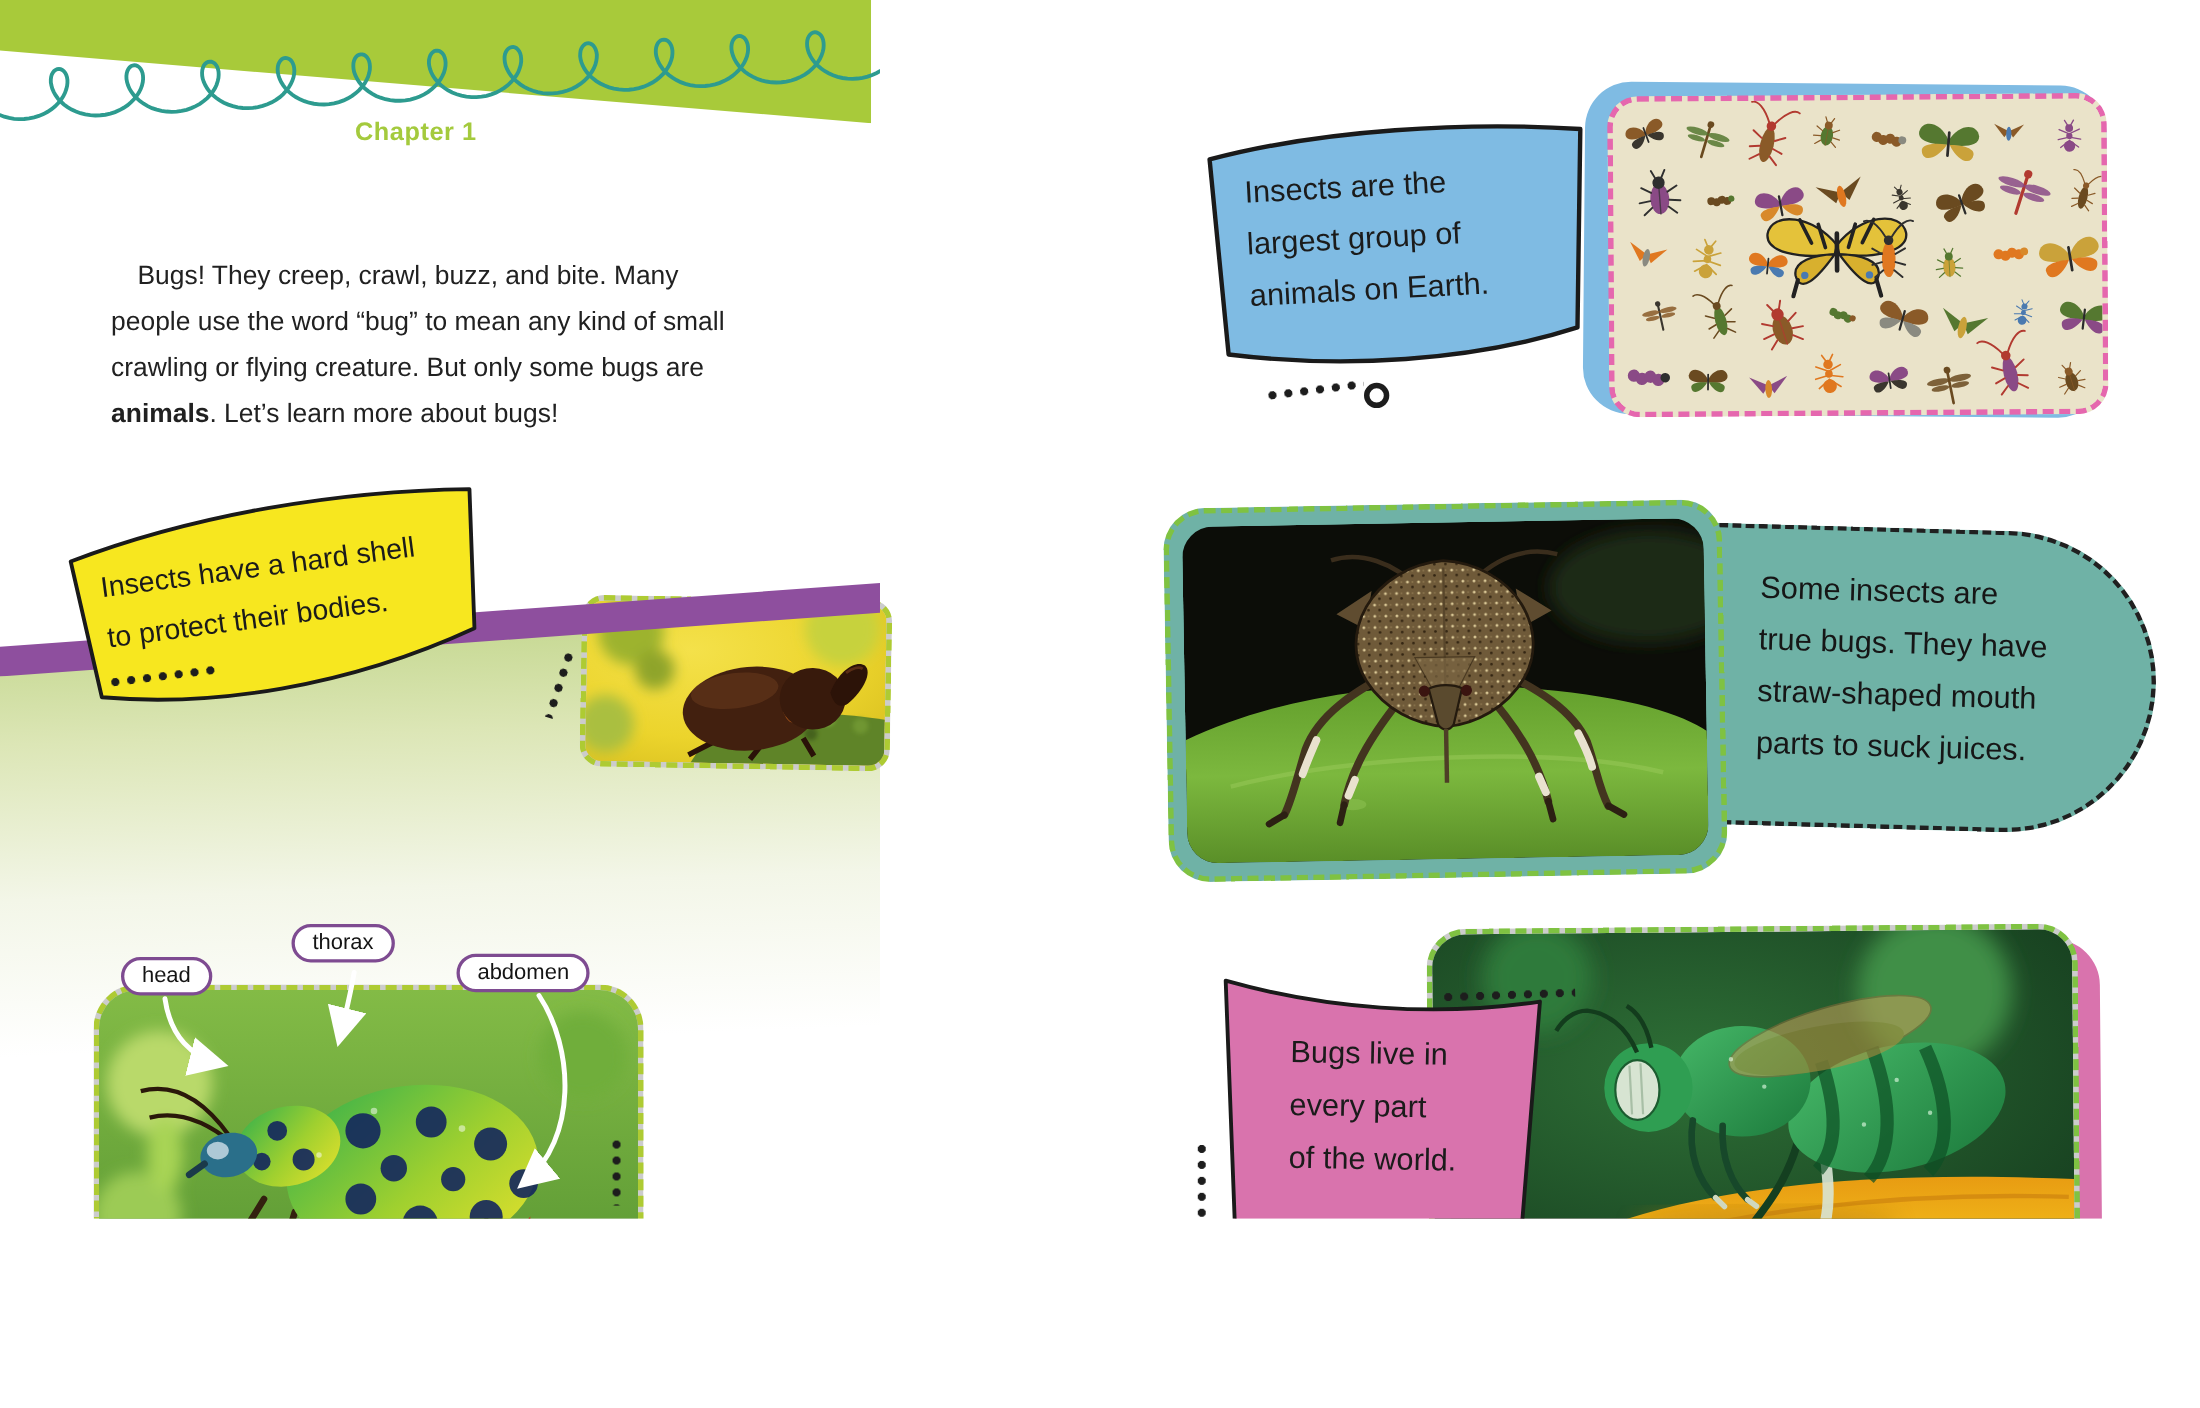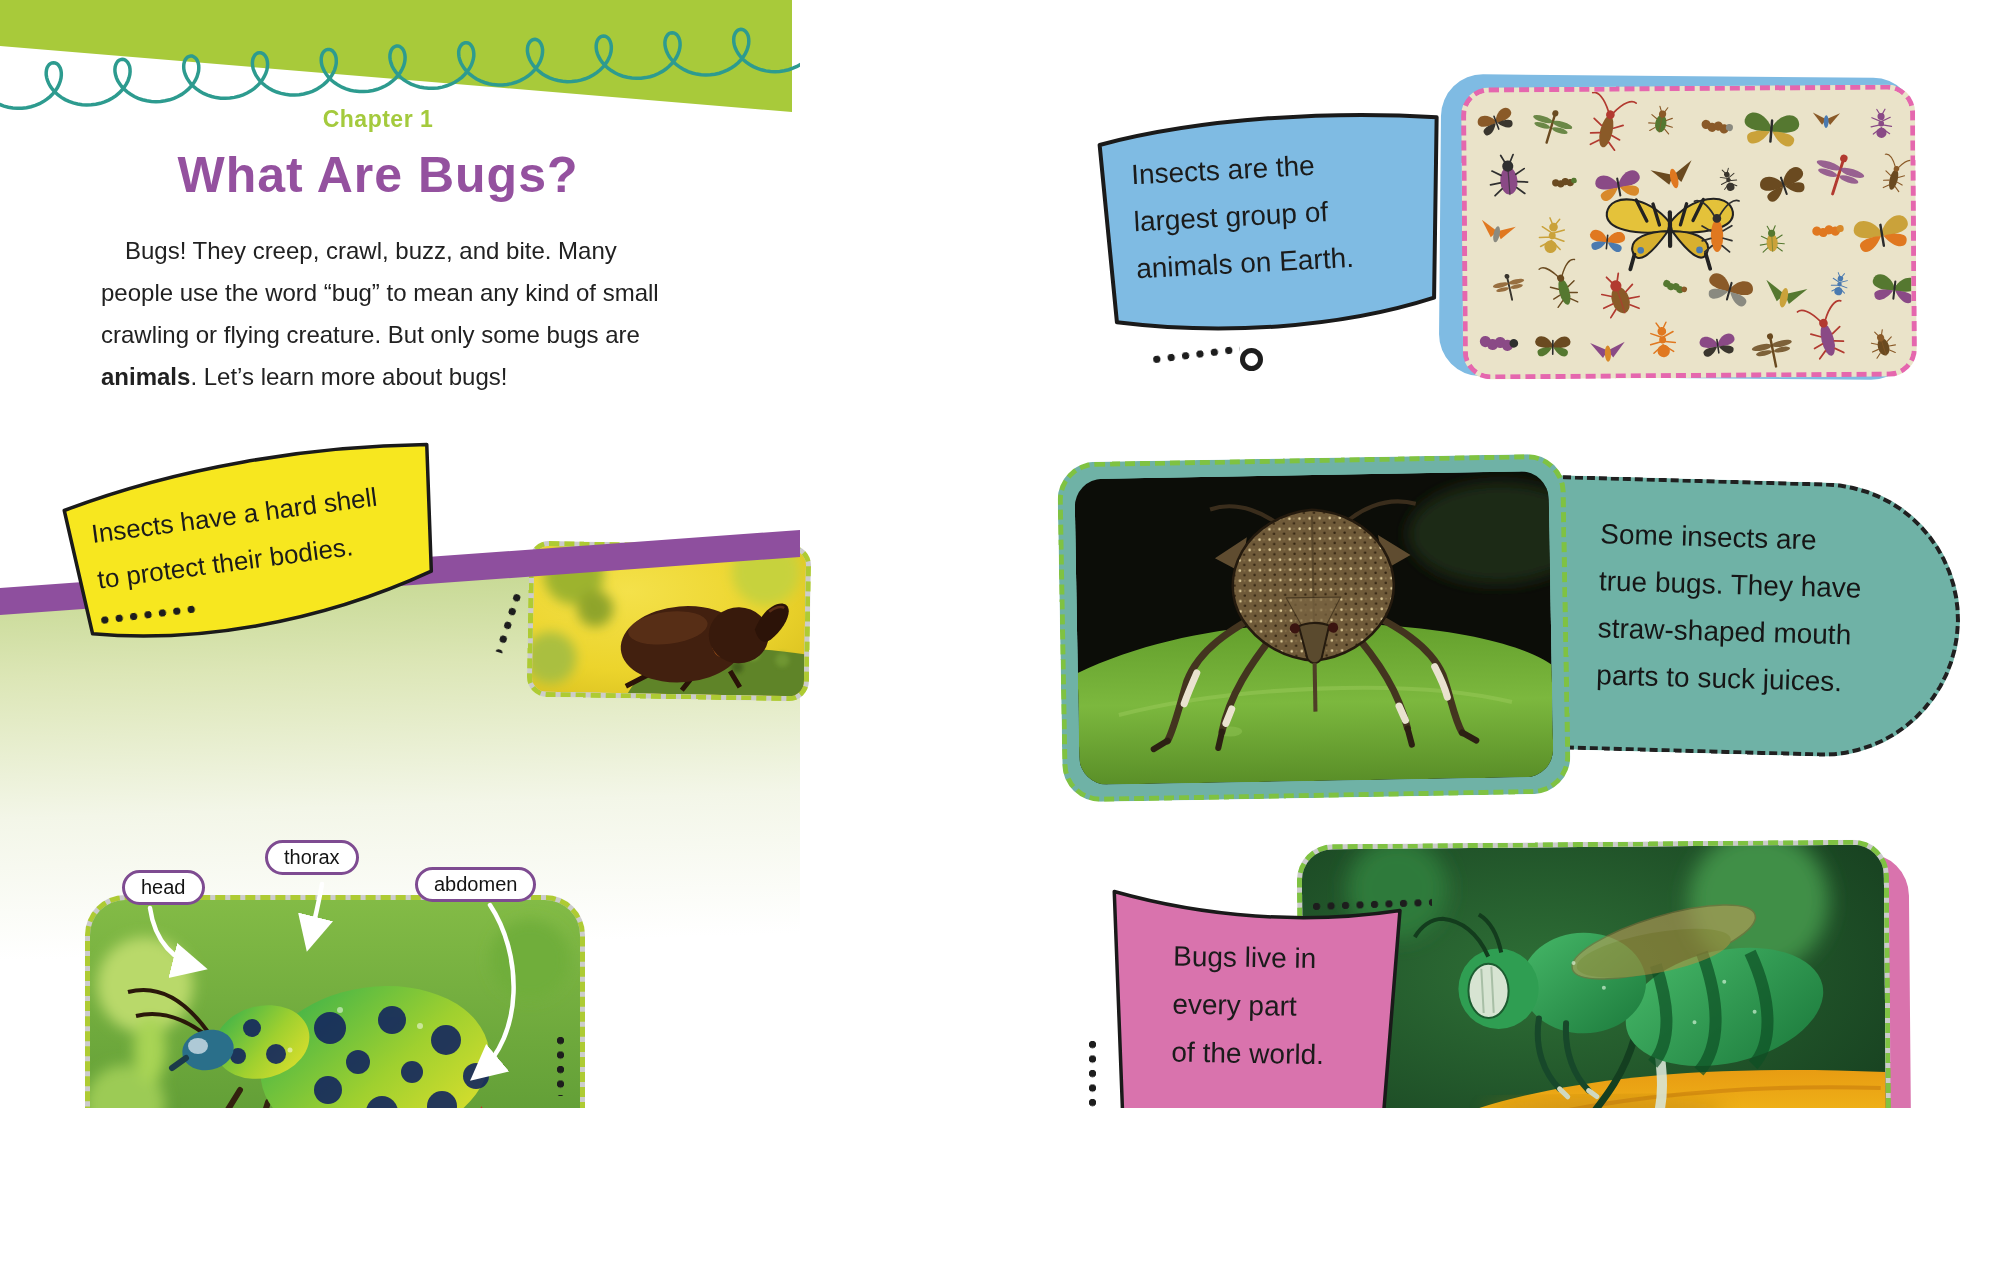--- a/index.html
+++ b/index.html
@@ -74,21 +74,20 @@
 <body>
 
 <div class="spread">
 
   <div class="abs banner"></div>
   <svg class="abs squiggle" style="left:0;top:18px;z-index:2" width="800" height="140" viewBox="0 0 800 140">
     <path id="sq-teal" fill="none" stroke="#2d9b8f" stroke-width="3.5" stroke-linecap="round" d="M-15.0,48.0L-16.5,48.1L-18.0,48.7L-19.4,49.7L-20.6,51.1L-21.5,52.8L-22.2,54.9L-22.5,57.2L-22.5,59.8L-22.2,62.6L-21.4,65.5L-20.1,68.5L-18.5,71.5L-16.4,74.5L-13.9,77.3L-11.0,80.0L-7.7,82.5L-4.1,84.7L-0.2,86.5L3.9,88.1L8.3,89.2L12.8,90.0L17.3,90.3L22.0,90.2L26.5,89.7L31.0,88.7L35.3,87.4L39.5,85.7L43.3,83.6L46.9,81.2L50.1,78.6L53.0,75.7L55.4,72.7L57.5,69.6L59.1,66.4L60.2,63.3L61.0,60.2L61.3,57.3L61.3,54.6L60.9,52.1L60.2,50.0L59.2,48.1L58.0,46.6L56.6,45.6L55.1,44.9L53.6,44.7L52.0,44.9L50.6,45.5L49.2,46.5L48.1,47.9L47.1,49.7L46.5,51.8L46.2,54.2L46.2,56.8L46.7,59.6L47.5,62.5L48.8,65.5L50.5,68.5L52.6,71.5L55.2,74.3L58.1,77.0L61.4,79.4L65.1,81.6L69.0,83.4L73.2,84.9L77.6,86.0L82.1,86.7L86.7,87.0L91.3,86.8L95.8,86.3L100.3,85.3L104.6,83.9L108.7,82.1L112.5,80.0L116.1,77.6L119.2,74.9L122.0,72.0L124.4,69.0L126.4,65.9L128.0,62.7L129.1,59.6L129.8,56.6L130.1,53.7L130.0,51.0L129.6,48.5L128.8,46.4L127.8,44.6L126.6,43.2L125.2,42.1L123.7,41.5L122.1,41.3L120.6,41.6L119.1,42.2L117.8,43.3L116.7,44.8L115.8,46.6L115.2,48.7L114.9,51.2L115.0,53.8L115.5,56.6L116.4,59.6L117.7,62.6L119.5,65.6L121.7,68.5L124.3,71.3L127.2,73.9L130.6,76.3L134.3,78.5L138.2,80.3L142.4,81.7L146.8,82.8L151.4,83.4L156.0,83.7L160.6,83.5L165.1,82.8L169.6,81.8L173.9,80.3L177.9,78.5L181.7,76.4L185.2,73.9L188.4,71.2L191.1,68.3L193.5,65.3L195.4,62.2L196.9,59.0L197.9,55.9L198.6,52.9L198.8,50.0L198.7,47.3L198.2,44.9L197.4,42.8L196.4,41.1L195.2,39.7L193.7,38.7L192.2,38.1L190.7,38.0L189.2,38.3L187.7,39.0L186.4,40.1L185.3,41.6L184.5,43.5L183.9,45.7L183.7,48.1L183.8,50.8L184.3,53.6L185.3,56.6L186.7,59.6L188.5,62.6L190.7,65.5L193.3,68.3L196.4,70.9L199.8,73.3L203.5,75.4L207.5,77.1L211.7,78.5L216.1,79.6L220.7,80.2L225.3,80.3L229.9,80.1L234.4,79.4L238.8,78.3L243.1,76.8L247.1,75.0L250.9,72.8L254.4,70.3L257.5,67.6L260.2,64.6L262.5,61.6L264.3,58.4L265.8,55.3L266.8,52.2L267.4,49.2L267.6,46.3L267.4,43.7L266.9,41.3L266.1,39.3L265.0,37.5L263.7,36.2L262.3,35.3L260.8,34.8L259.3,34.7L257.7,35.0L256.3,35.8L255.0,37.0L254.0,38.5L253.1,40.4L252.6,42.6L252.4,45.1L252.6,47.8L253.2,50.7L254.2,53.6L255.6,56.6L257.5,59.6L259.7,62.5L262.4,65.3L265.5,67.9L268.9,70.2L272.7,72.3L276.7,74.0L281.0,75.4L285.4,76.3L290.0,76.9L294.6,77.0L299.2,76.7L303.7,76.0L308.1,74.8L312.4,73.3L316.4,71.4L320.1,69.1L323.5,66.6L326.5,63.9L329.2,60.9L331.5,57.9L333.3,54.7L334.7,51.6L335.6,48.5L336.2,45.5L336.3,42.7L336.1,40.1L335.6,37.7L334.7,35.7L333.6,34.0L332.3,32.7L330.9,31.9L329.4,31.4L327.8,31.4L326.3,31.8L324.9,32.6L323.6,33.8L322.6,35.4L321.8,37.3L321.3,39.6L321.2,42.1L321.4,44.8L322.0,47.7L323.1,50.6L324.6,53.6L326.5,56.6L328.8,59.5L331.5,62.3L334.7,64.8L338.1,67.1L341.9,69.2L346.0,70.8L350.3,72.2L354.7,73.1L359.3,73.6L363.9,73.6L368.5,73.3L373.0,72.5L377.4,71.3L381.6,69.7L385.6,67.8L389.3,65.5L392.6,63.0L395.6,60.2L398.2,57.2L400.4,54.2L402.2,51.0L403.6,47.9L404.5,44.8L405.0,41.8L405.1,39.0L404.8,36.4L404.2,34.1L403.4,32.1L402.2,30.5L400.9,29.3L399.5,28.4L397.9,28.0L396.4,28.1L394.9,28.5L393.5,29.4L392.3,30.6L391.2,32.3L390.5,34.3L390.0,36.5L389.9,39.1L390.2,41.8L390.9,44.7L392.0,47.7L393.5,50.7L395.5,53.6L397.9,56.5L400.6,59.3L403.8,61.8L407.3,64.1L411.1,66.1L415.2,67.7L419.5,69.0L424.0,69.8L428.6,70.3L433.2,70.3L437.8,69.9L442.3,69.1L446.7,67.8L450.8,66.2L454.8,64.2L458.4,61.9L461.8,59.3L464.7,56.5L467.3,53.5L469.4,50.5L471.2,47.3L472.4,44.2L473.3,41.1L473.8,38.1L473.8,35.4L473.5,32.8L472.9,30.5L472.0,28.6L470.8,27.0L469.5,25.8L468.0,25.0L466.5,24.7L465.0,24.8L463.5,25.3L462.1,26.2L460.9,27.5L459.9,29.2L459.1,31.2L458.7,33.5L458.7,36.1L459.0,38.8L459.7,41.7L460.9,44.7L462.5,47.7L464.5,50.7L466.9,53.5L469.8,56.2L473.0,58.7L476.5,61.0L480.4,62.9L484.5,64.5L488.8,65.8L493.3,66.6L497.9,67.0L502.5,66.9L507.1,66.5L511.6,65.6L515.9,64.3L520.1,62.6L524.0,60.6L527.6,58.3L530.9,55.7L533.8,52.8L536.3,49.8L538.4,46.7L540.1,43.6L541.3,40.5L542.1,37.4L542.5,34.5L542.6,31.7L542.2,29.2L541.5,27.0L540.6,25.1L539.4,23.5L538.1,22.4L536.6,21.6L535.1,21.3L533.5,21.5L532.0,22.0L530.7,23.0L529.5,24.3L528.5,26.1L527.8,28.1L527.5,30.5L527.4,33.0L527.8,35.8L528.6,38.7L529.8,41.7L531.4,44.7L533.5,47.7L536.0,50.5L538.9,53.2L542.1,55.7L545.7,57.9L549.6,59.8L553.7,61.4L558.1,62.5L562.6,63.3L567.2,63.7L571.8,63.6L576.4,63.1L580.8,62.1L585.2,60.8L589.3,59.1L593.2,57.0L596.8,54.6L600.0,52.0L602.9,49.2L605.3,46.1L607.4,43.0L609.0,39.9L610.2,36.8L611.0,33.7L611.3,30.8L611.3,28.1L610.9,25.6L610.2,23.4L609.2,21.5L608.0,20.0L606.7,18.9L605.2,18.3L603.6,18.0L602.1,18.2L600.6,18.8L599.3,19.8L598.1,21.2L597.2,23.0L596.5,25.1L596.2,27.4L596.2,30.0L596.6,32.8L597.5,35.8L598.7,38.7L600.4,41.7L602.5,44.7L605.1,47.5L608.0,50.2L611.3,52.6L614.9,54.8L618.8,56.7L623.0,58.2L627.4,59.3L631.9,60.0L636.5,60.3L641.1,60.2L645.6,59.6L650.1,58.7L654.4,57.3L658.5,55.5L662.4,53.4L665.9,51.0L669.1,48.3L671.9,45.5L674.4,42.4L676.4,39.3L677.9,36.2L679.1,33.0L679.8,30.0L680.1,27.1L680.0,24.4L679.6,22.0L678.8,19.8L677.8,18.0L676.6,16.5L675.2,15.5L673.7,14.9L672.2,14.7L670.7,14.9L669.2,15.5L667.9,16.6L666.7,18.1L665.8,19.9L665.2,22.0L664.9,24.4L665.0,27.0L665.5,29.8L666.4,32.8L667.7,35.8L669.4,38.8L671.6,41.7L674.1,44.5L677.1,47.2L680.5,49.6L684.1,51.7L688.1,53.6L692.3,55.0L696.7,56.1L701.2,56.8L705.8,57.0L710.4,56.8L714.9,56.2L719.4,55.2L723.7,53.7L727.8,51.9L731.6,49.8L735.1,47.4L738.2,44.7L741.0,41.8L743.4,38.7L745.3,35.6L746.8,32.5L747.9,29.3L748.6,26.3L748.8,23.4L748.7,20.8L748.3,18.3L747.5,16.2L746.5,14.5L745.2,13.1L743.8,12.1L742.3,11.5L740.8,11.3L739.2,11.6L737.8,12.3L736.5,13.4L735.4,14.9L734.5,16.8L733.9,18.9L733.7,21.4L733.8,24.0L734.3,26.9L735.2,29.8L736.6,32.8L738.4,35.8L740.6,38.7L743.2,41.5L746.2,44.1L749.6,46.5L753.3,48.6L757.3,50.4L761.5,51.8L765.9,52.9L770.5,53.5L775.1,53.7L779.7,53.4L784.2,52.8L788.7,51.7L792.9,50.2L797.0,48.4L800.8,46.2L804.2,43.7L807.3,41.0L810.1,38.1L812.4,35.0L814.3,31.9L815.7,28.8L816.8,25.6L817.4,22.6L817.6,19.8L817.4,17.1L816.9,14.7L816.1,12.7L815.1,10.9L813.8,9.6L812.4,8.6L810.9,8.1"></path>
   </svg>
 
   <div class="abs chapter">Chapter 1</div>
-  <h1 class="abs title">What Are Bugs?</h1>
 
   <p class="abs para"><span>Bugs! They creep, crawl, buzz, and bite. Many people use the word “bug” to mean any kind of small crawling or flying creature. But only some bugs are </span><b>animals</b><span>. Let’s learn more about bugs!</span></p>
 
   <div class="abs grad"></div>
   <div class="abs stripe"></div>
 
   <figure class="abs photo photo-rhino" style="margin:0" aria-label="Brown rhinoceros beetle climbing over green moss against a yellow background">
     <svg width="100%" height="100%" viewBox="0 0 272 146" preserveAspectRatio="none">
       <defs>
         <radialGradient id="rg1" cx="35%" cy="30%" r="90%">
@@ -137,21 +136,21 @@
       <path d="M12,36 C130,8 262,4 380,18 L368,144 C246,182 122,184 24,162 Z" fill="#f7e71f" stroke="#1a1a1a" stroke-width="3.5" stroke-linejoin="round"></path>
     </svg>
     <div class="flagtext">
       <div class="ln">Insects have a hard shell</div>
       <div class="ln">to protect their bodies.</div>
     </div>
   </div>
   <div class="abs dots-h" style="left:100px;top:610px;width:100px;transform:rotate(-7deg)"></div>
   <div class="abs dots-v" style="left:504px;top:592px;height:62px;transform:rotate(18deg)"></div>
 
-  <div class="abs pill" style="left:122px;top:870px">head</div>
+  <div class="abs pill" style="left:110px;top:870px">head</div>
   <div class="abs pill" style="left:265px;top:840px">thorax</div>
   <div class="abs pill" style="left:415px;top:867px">abdomen</div>
 
   <figure class="abs photo photo-jewel" style="margin:0" aria-label="Shiny green jewel beetle with dark spots standing on a leaf">
     <svg width="100%" height="100%" viewBox="0 0 490 328" preserveAspectRatio="none">
       <defs>
         <linearGradient id="lgj" x1="0" y1="0" x2="0" y2="1">
           <stop offset="0" stop-color="#83bb46"></stop>
             <stop offset="1" stop-color="#51902f"></stop>
         </linearGradient>

